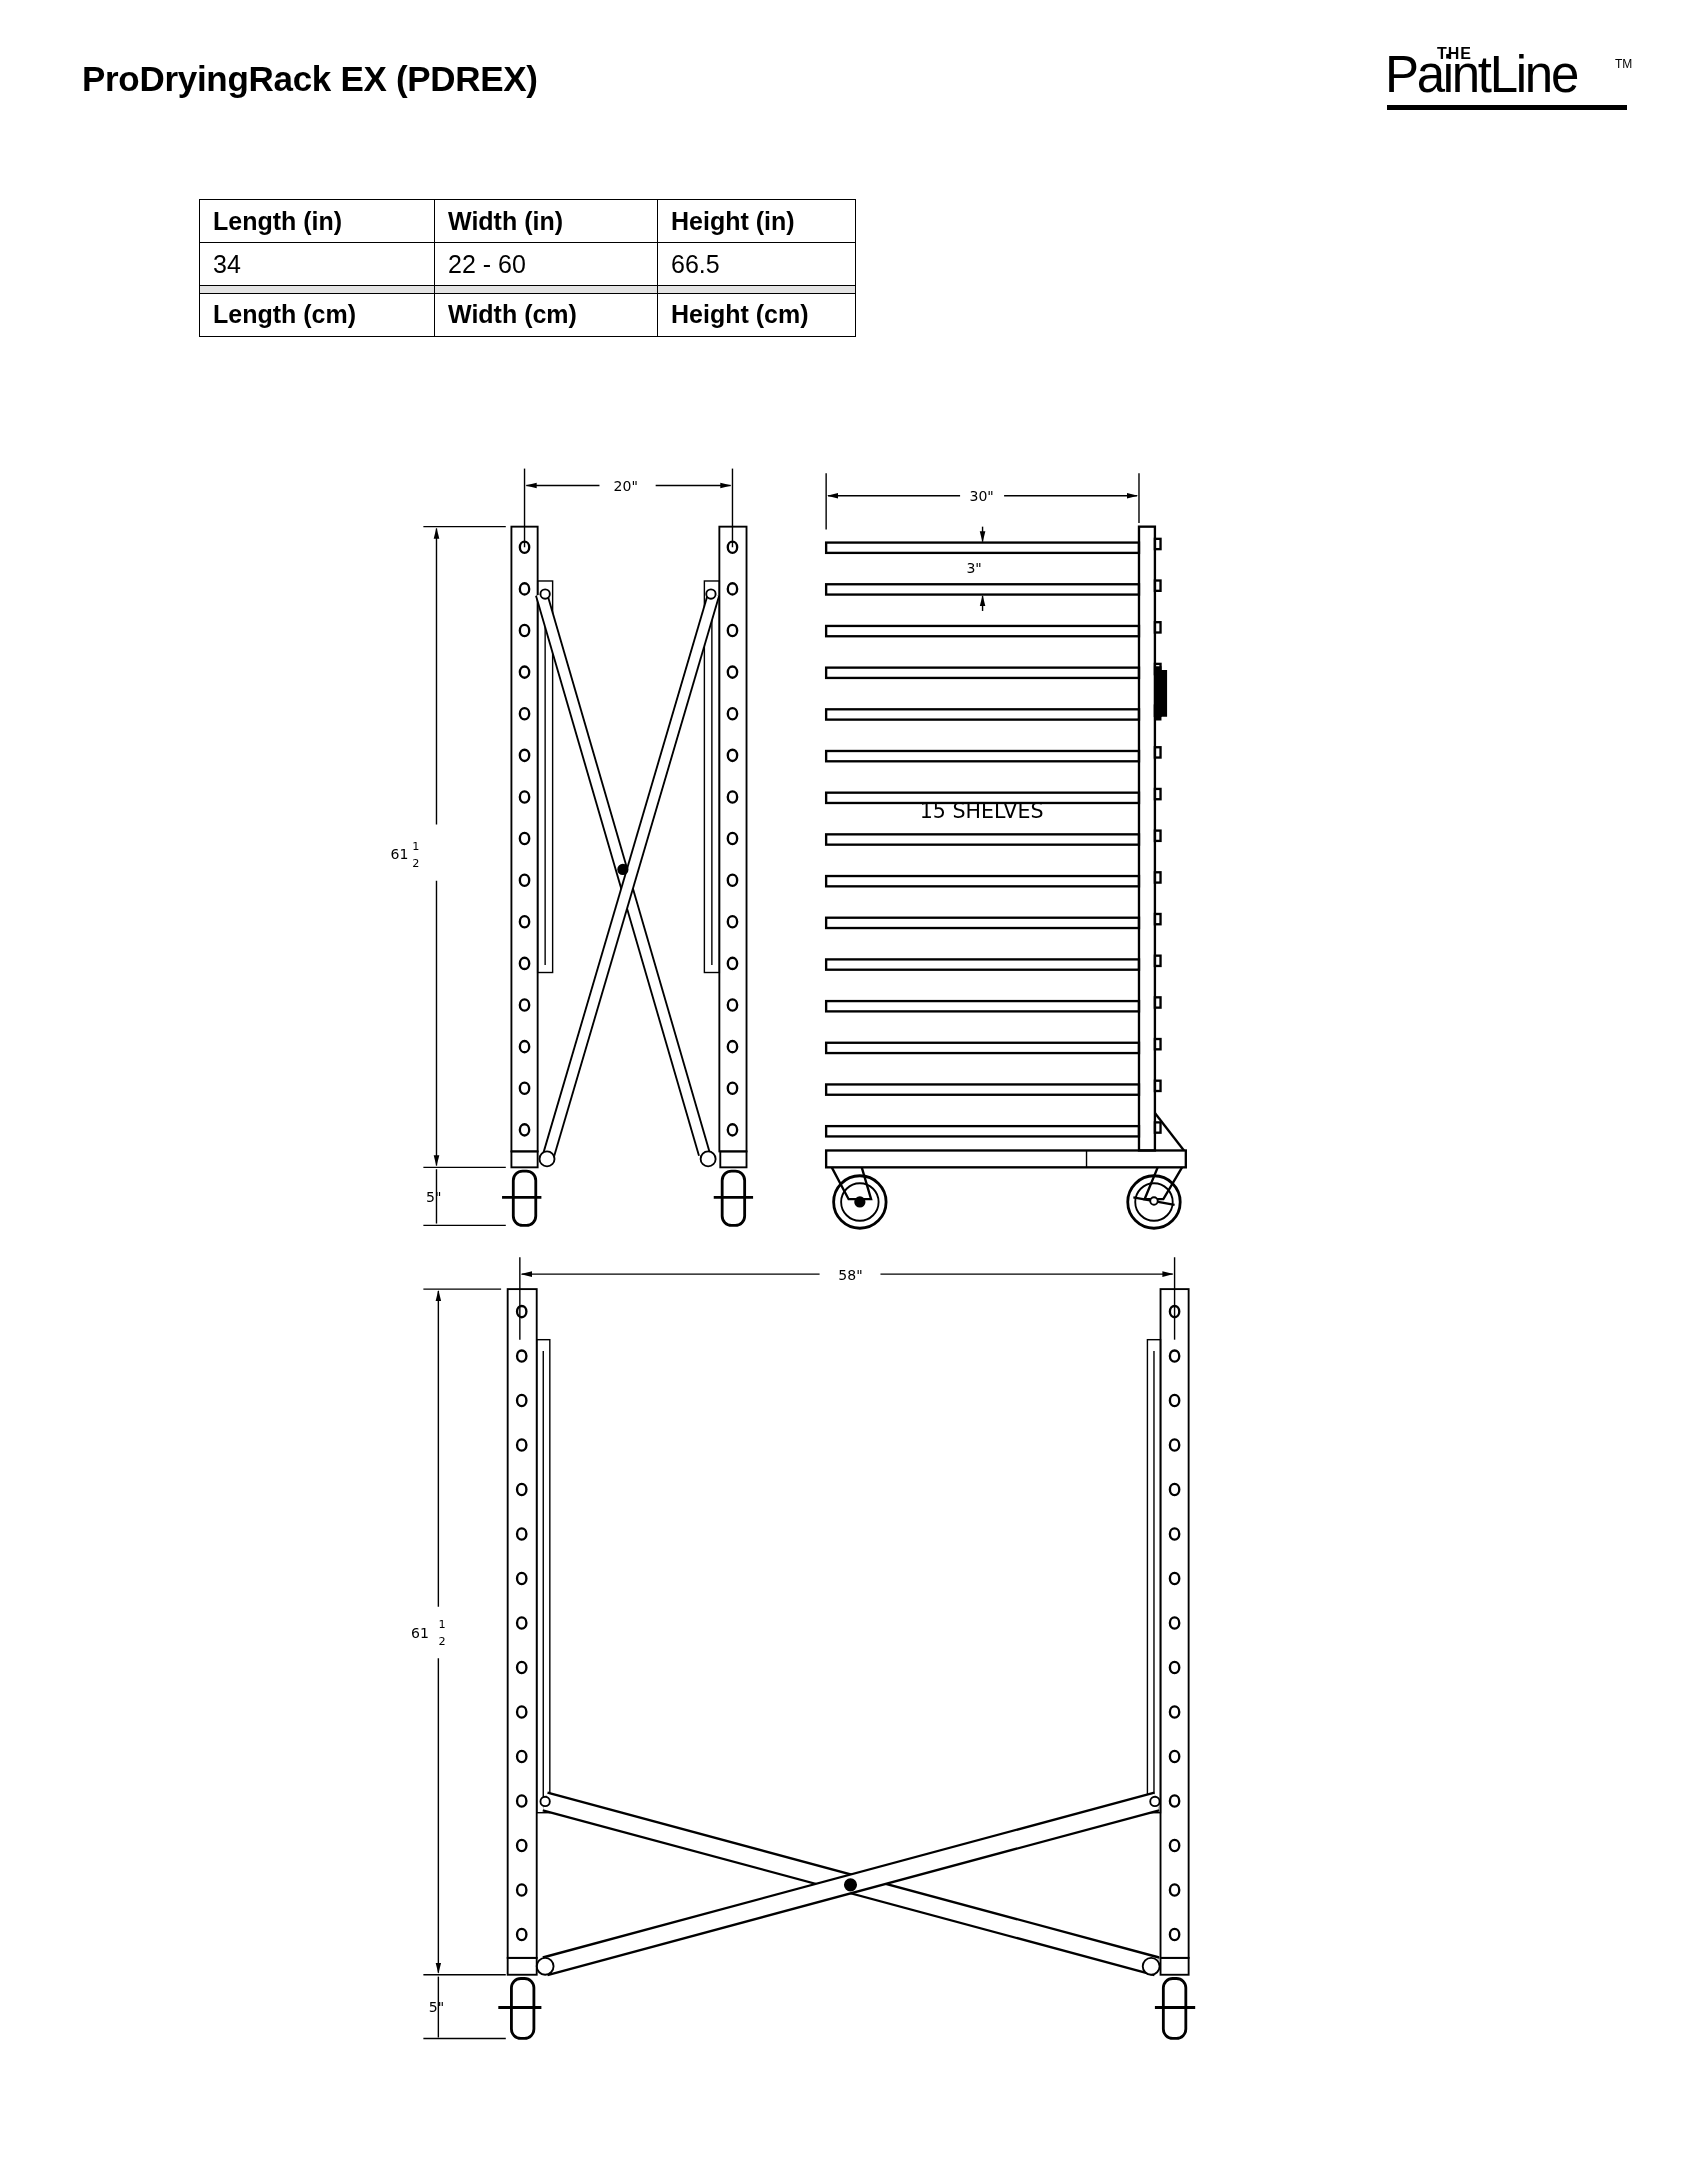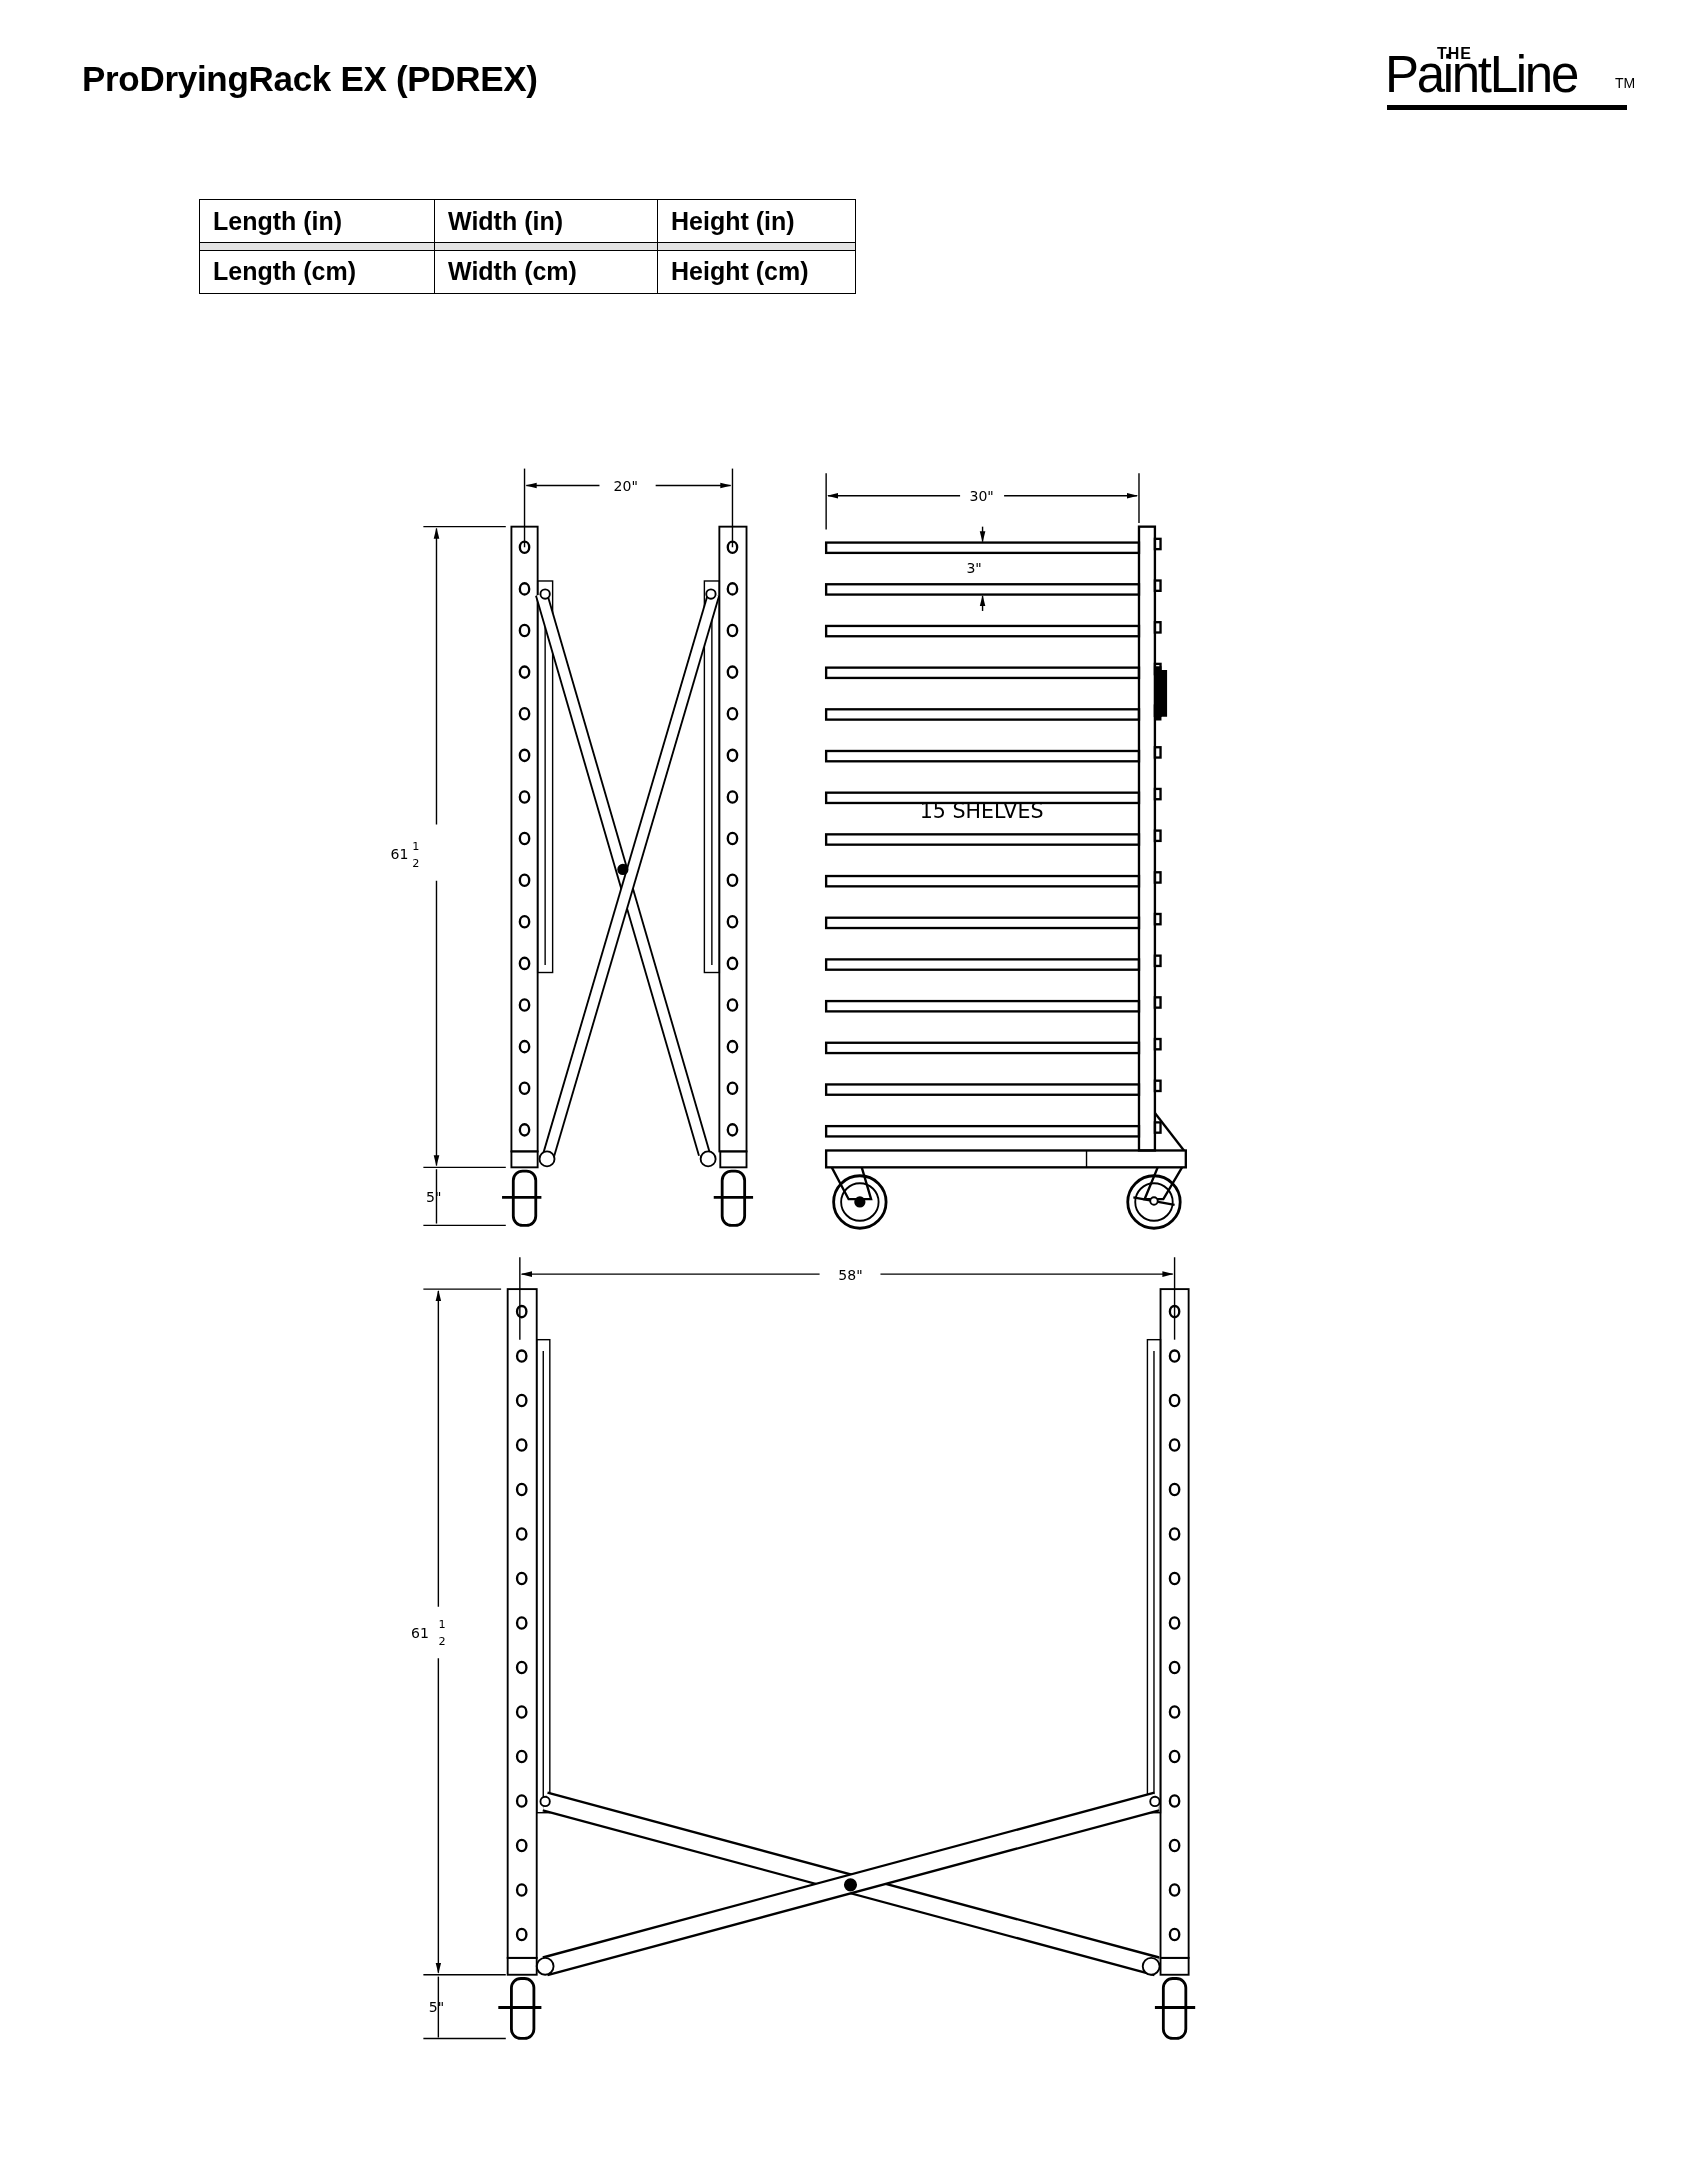--- a/index.html
+++ b/index.html
@@ -1,21 +1,21 @@
 <!DOCTYPE html>
 <html style="font-size:15px"><head>
 <meta charset="utf-8">
 <style>
   html, body { margin:0; padding:0; background:#ffffff; }
   body { width:1686px; height:2182px; position:relative; overflow:hidden; font-family:"Liberation Sans", sans-serif; color:#000; }
   .title { position:absolute; left:82px; top:59px; font-family:"Liberation Sans", sans-serif; font-weight:bold; font-size:35px; letter-spacing:-0.3px; margin:0; }
   .logo { position:absolute; left:1385px; top:45px; width:225px; height:67px; }
   .logo-the { position:absolute; left:52px; top:0px; font-size:16px; font-weight:bold; letter-spacing:0.9px; }
   .logo-main { position:absolute; left:0; top:3.7px; font-size:51px; letter-spacing:-2.3px; line-height:51px; font-family:"Liberation Sans", sans-serif; }
-  .logo-tm { position:absolute; left:230px; top:30px; font-size:14px; }
+  .logo-tm { position:absolute; left:230px; top:12px; font-size:12px; }
   .logo-bar { position:absolute; left:1.9px; top:60px; width:240px; height:4.7px; background:#000; }
   table.dims { position:absolute; left:199px; top:199px; border-collapse:collapse; font-family:"Liberation Sans", sans-serif; font-size:25px; }
   table.dims td { border:1.9px solid #000; height:42px; padding:0 13px; vertical-align:middle; }
   table.dims td.c1 { width:208px;margin-top:20px; } table.dims td.c2 { width:196px; } table.dims td.c3 { width:171px; }
   table.dims tr.hdr td { font-weight:bold; }
   table.dims tr.sep td { height:6.6px; padding:0; background:#e3e3e3; }
   svg.drawing { position:absolute; left:0; top:0; width:1686px; height:2182px; }
   svg text { font-family:"DejaVu Sans", sans-serif; }
 </style>
 </head>
@@ -29,20 +29,25 @@
   <span class="logo-tm">TM</span>
   <div class="logo-bar"></div>
 </div>
 
 <table class="dims">
   <tbody>
       <tr class="hdr">
     <td class="c1">Length (in)</td>
     <td class="c2">Width (in)</td>
     <td class="c3">Height (in)</td>
+  </tr>
+  <tr>
+    <td>34</td>
+    <td>22 - 60</td>
+    <td>66.5</td>
   </tr>
   <tr class="sep">
         <td></td>
         <td></td>
         <td></td>
       </tr>
   <tr class="hdr">
     <td>Length (cm)</td>
     <td>Width (cm)</td>
     <td>Height (cm)</td>

